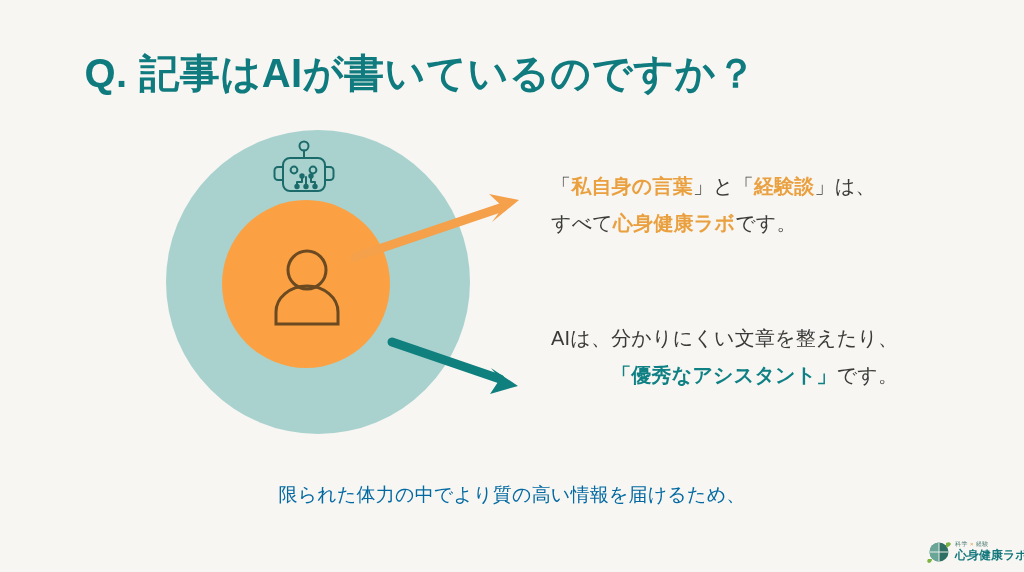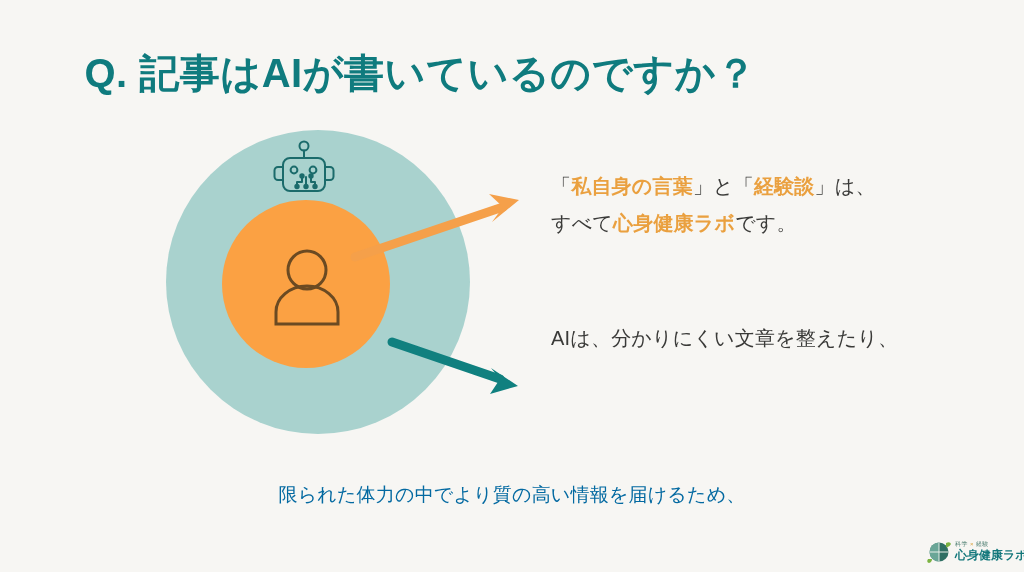--- a/index.html
+++ b/index.html
@@ -165,20 +165,23 @@
     </div>
     <div>
       <span class="brk">すべて</span><span class="hl-orange">心身健康ラボ</span><span class="brk">です。</span>
     </div>
   </div>
 
   <div class="para para-bot">
     <div>
       <span class="brk">AIは、分かりにくい文章を整えたり、</span>
     </div>
+    <div>
+      <span class="hl-teal">「優秀なアシスタント」</span><span class="brk">です。</span>
+    </div>
   </div>
 
   <div class="footer">
     <div>限られた体力の中でより質の高い情報を届けるため、</div>
   </div>
 
   <div class="logo">
     <svg class="logo-mark" viewBox="0 0 28 28">
       <circle cx="14" cy="15" r="9.5" fill="#2f6f63"></circle>
       <path d="M14 5.5 a9.5 9.5 0 0 0 0 19" fill="#7fb8a8" opacity="0.75"></path>

